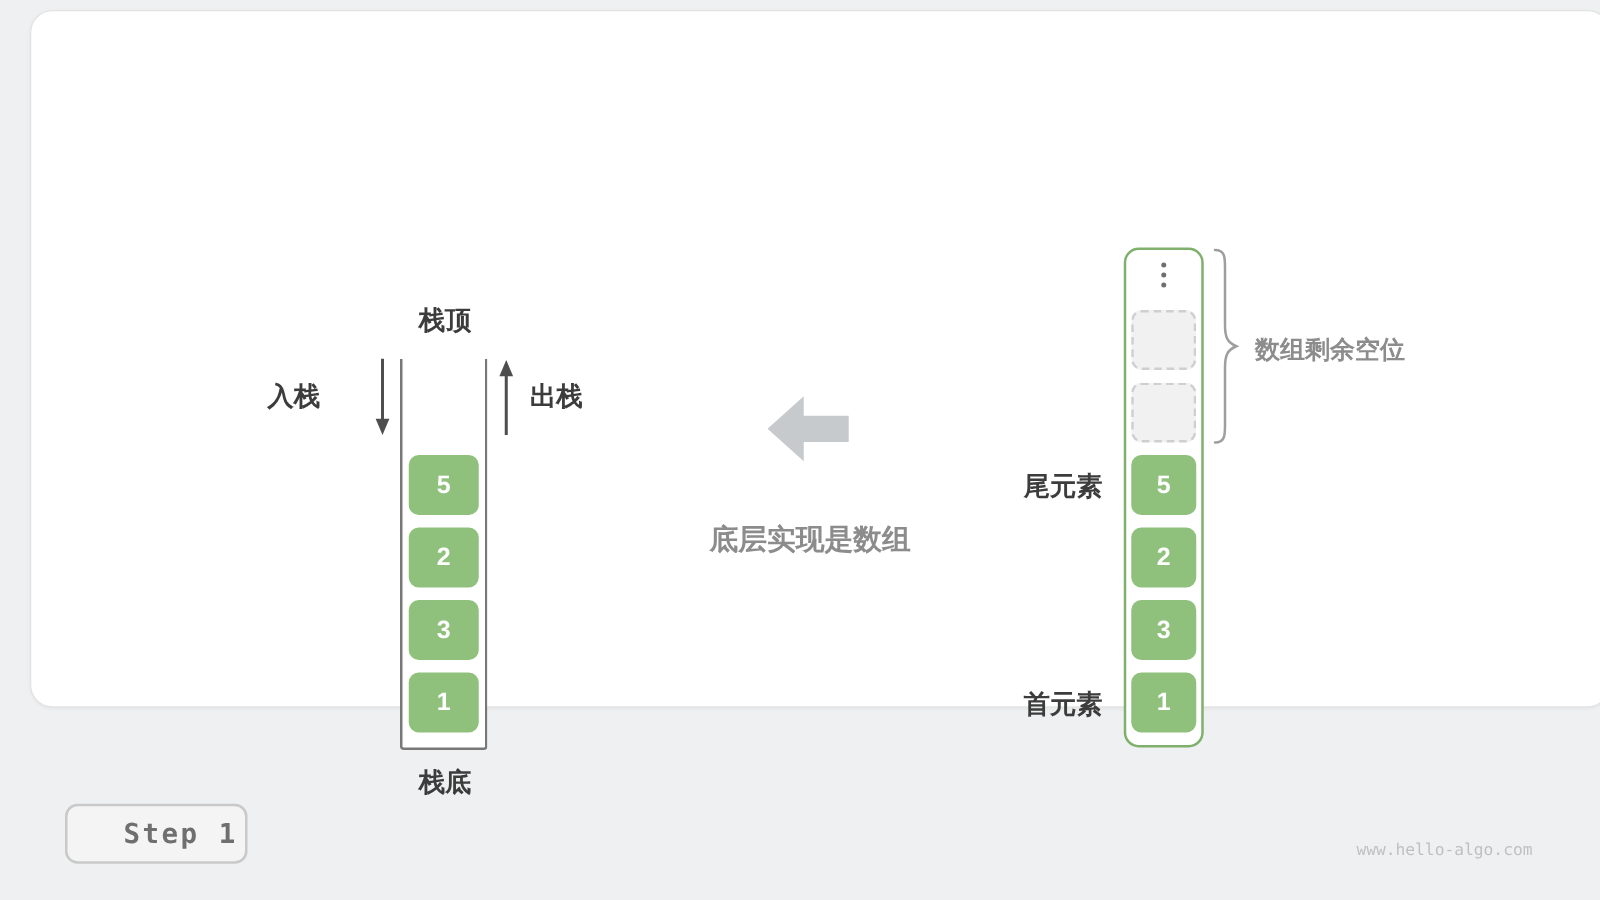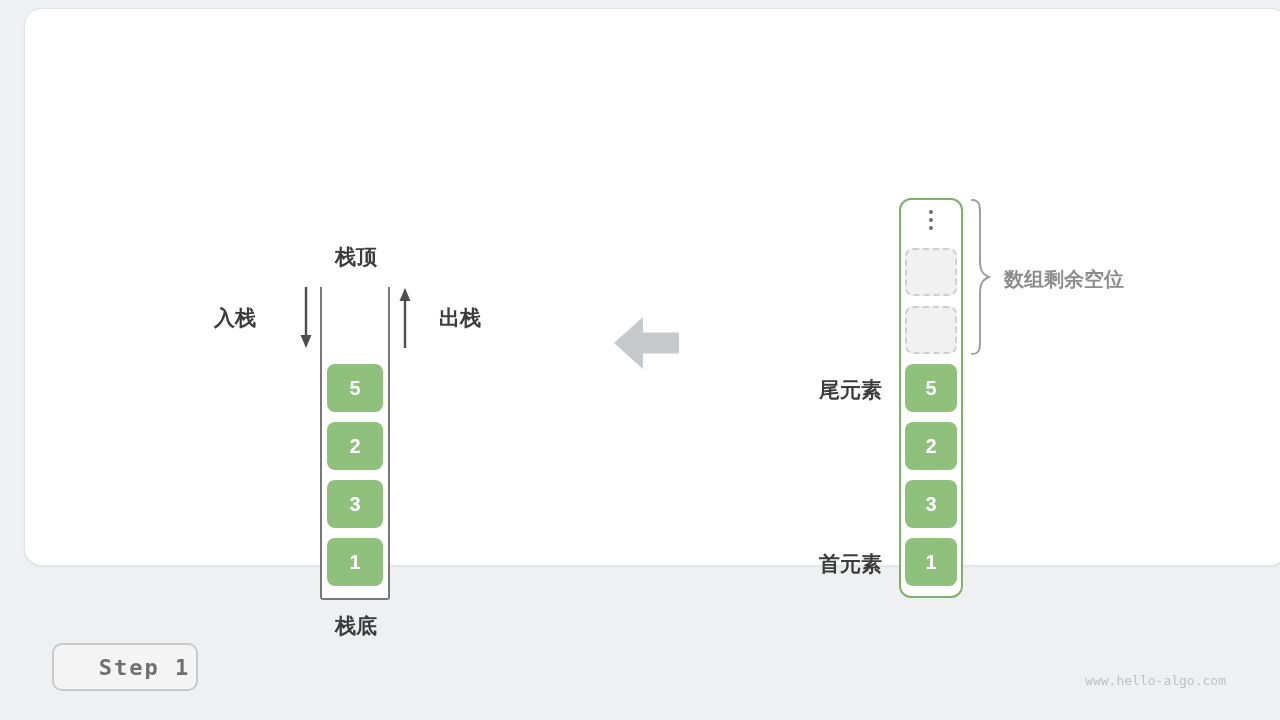--- a/index.html
+++ b/index.html
@@ -93,36 +93,37 @@
   <svg class="abs" style="left:282px;top:285px;" width="16" height="66">
     <line class="arrow-line" x1="8" y1="2" x2="8" y2="52"></line>
     <polygon class="arrow-head" points="2.5,50 13.5,50 8,63"></polygon>
   </svg>
 
   <svg class="abs" style="left:381px;top:285px;" width="16" height="66">
     <line class="arrow-line" x1="8" y1="63" x2="8" y2="14"></line>
     <polygon class="arrow-head" points="2.5,16 13.5,16 8,3"></polygon>
   </svg>
 
-  <div class="abs label" style="left:408px;top:305px;width:72px;text-align:center;">出栈</div>
+  <div class="abs label" style="left:408px;top:305px;width:72px;">出栈</div>
 
   <div class="abs stack-box">
       <div class="cell green">5</div>
       <div class="cell green">2</div>
       <div class="cell green">3</div>
       <div class="cell green">1</div>
     </div>
 
   <div class="abs label center" style="left:300px;top:613px;width:80px;font-family:Liberation Serif, serif;">栈底</div>
 
   <svg class="abs" style="left:596px;top:314px;" width="70" height="58">
     <polygon class="block-arrow" points="2,29 31,3 31,18.5 67,18.5 67,39.5 31,39.5 31,55"></polygon>
   </svg>
 
   <div class="abs caption" style="left:500px;top:412px;width:264px;">
+    <div>底层实现是数组</div>
   </div>
 
   <div class="abs label" style="left:766px;top:377px;width:100px;text-align:right;">尾元素</div>
 
   <div class="abs label" style="left:766px;top:551px;width:100px;text-align:right;">首元素</div>
 
   <div class="abs array-box">
       <div class="dots">
         <span class="dot"></span>
         <span class="dot"></span>

